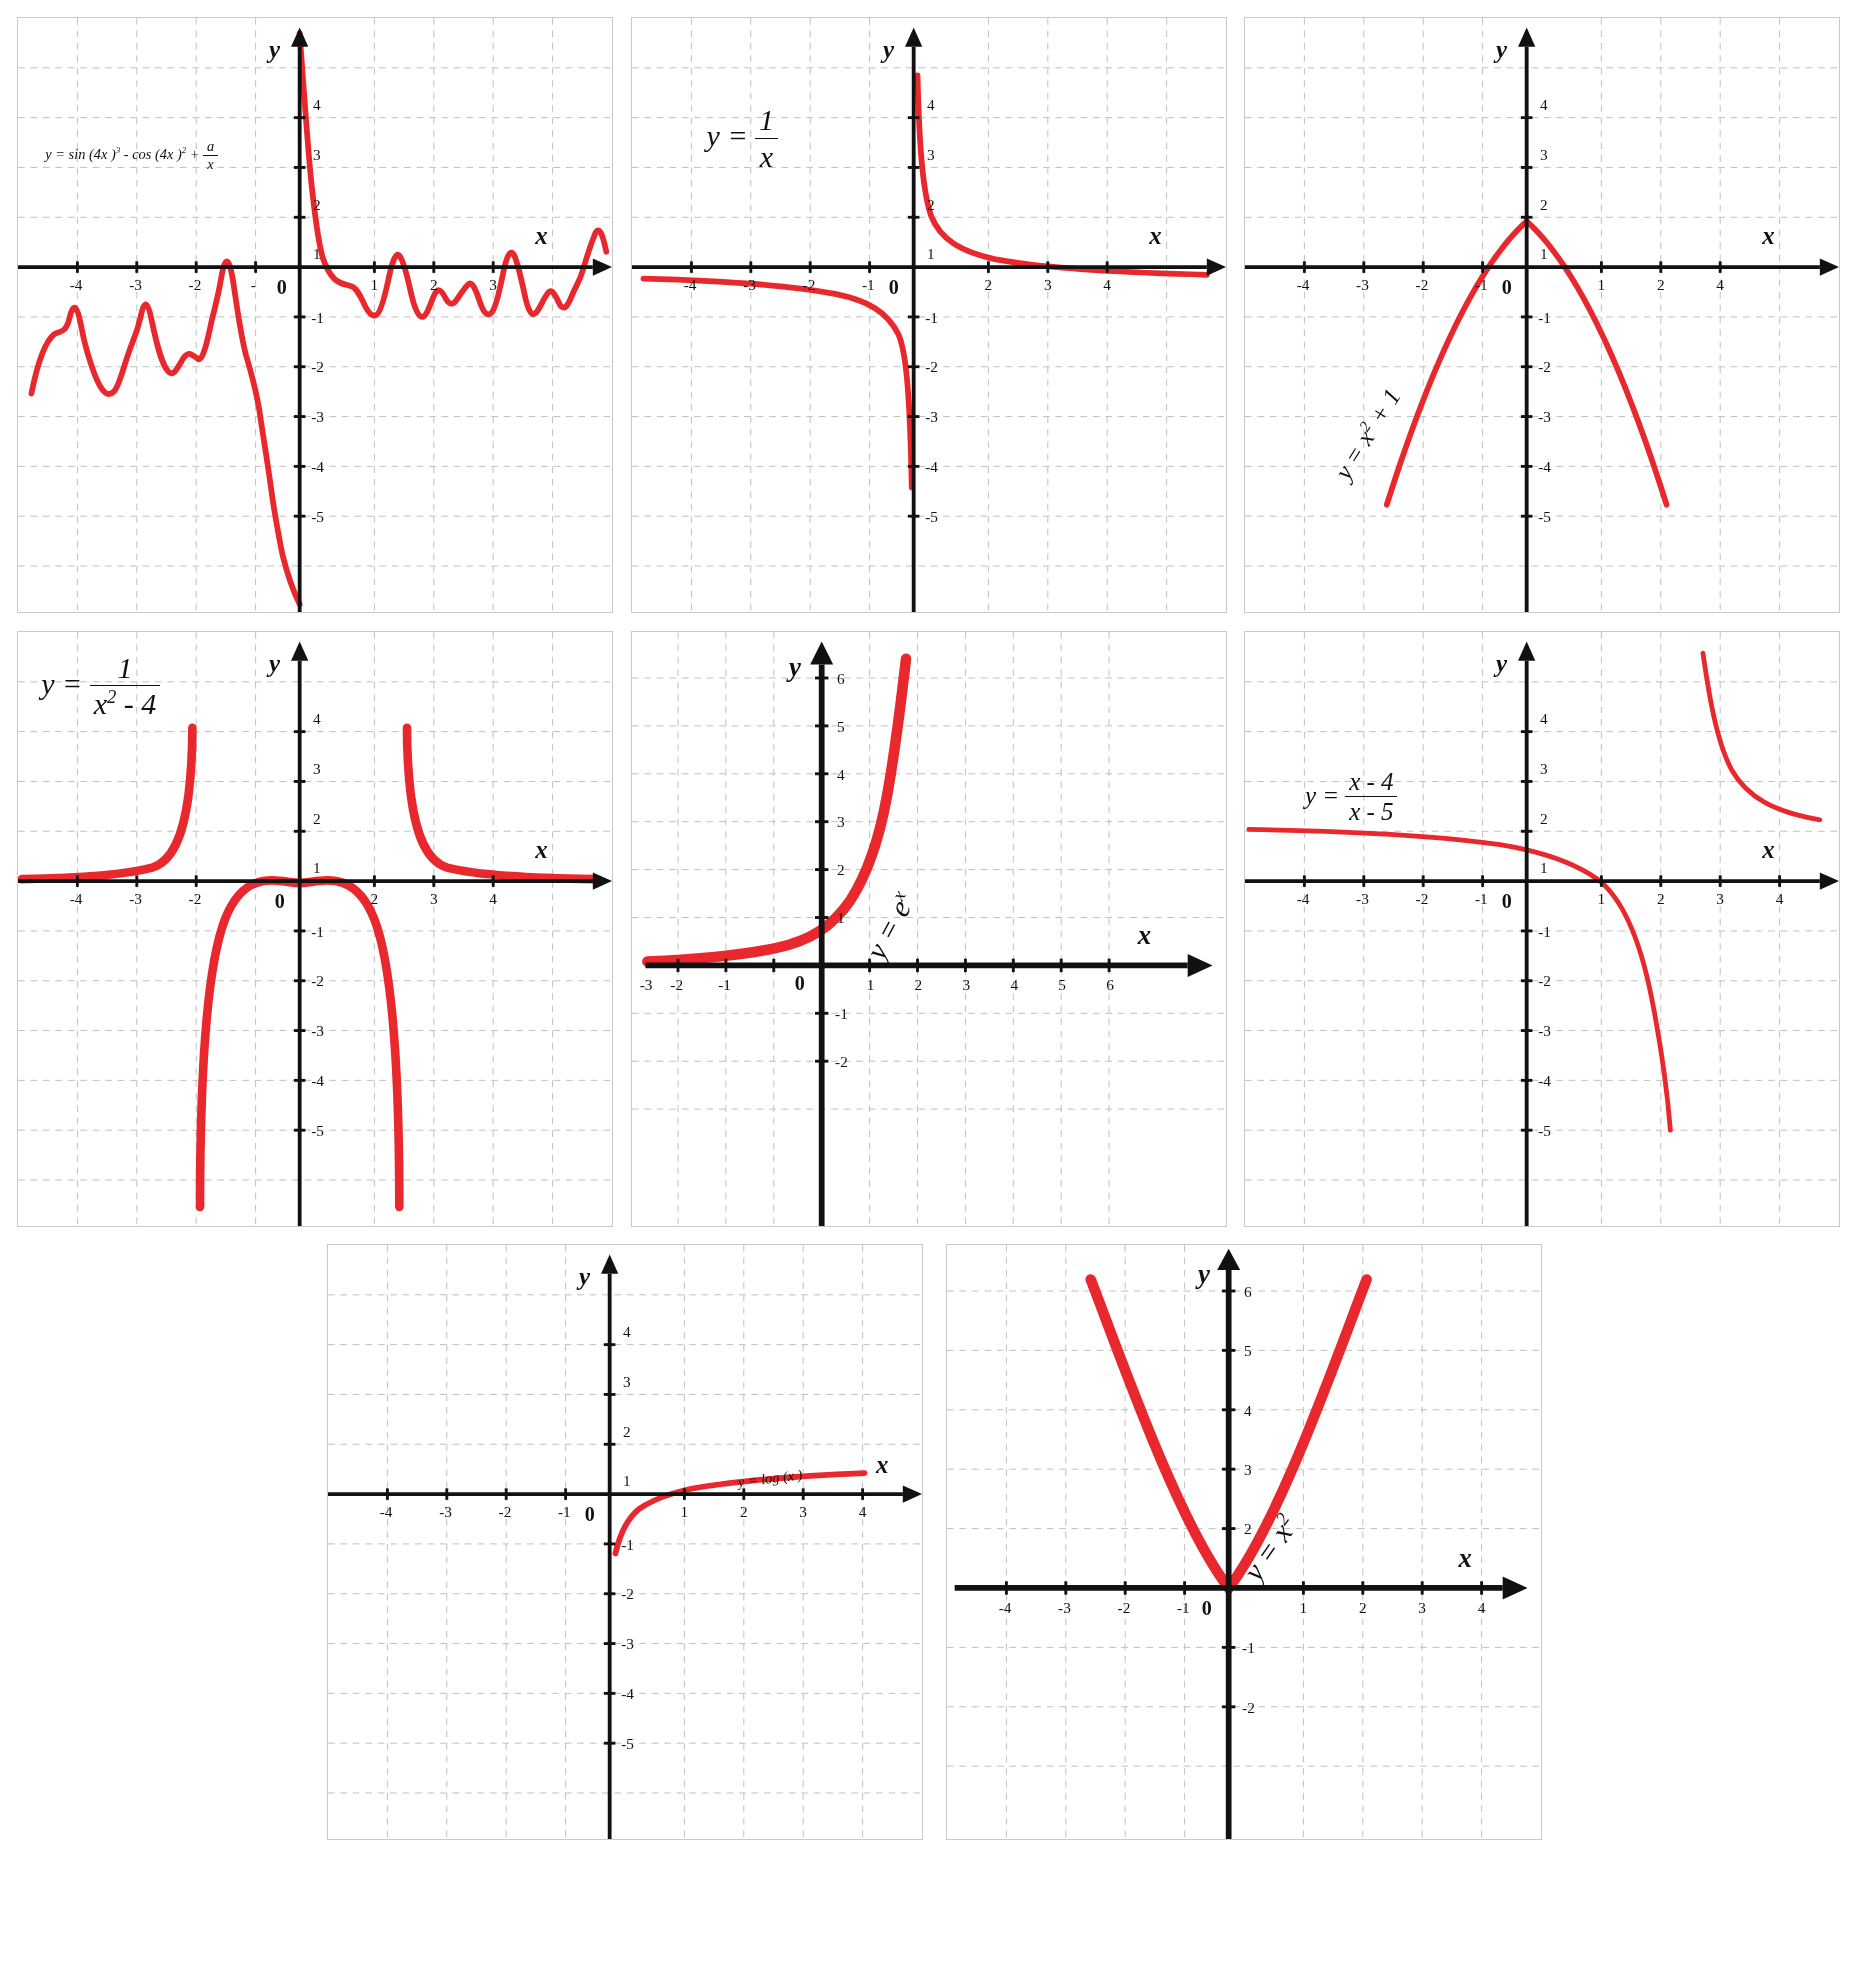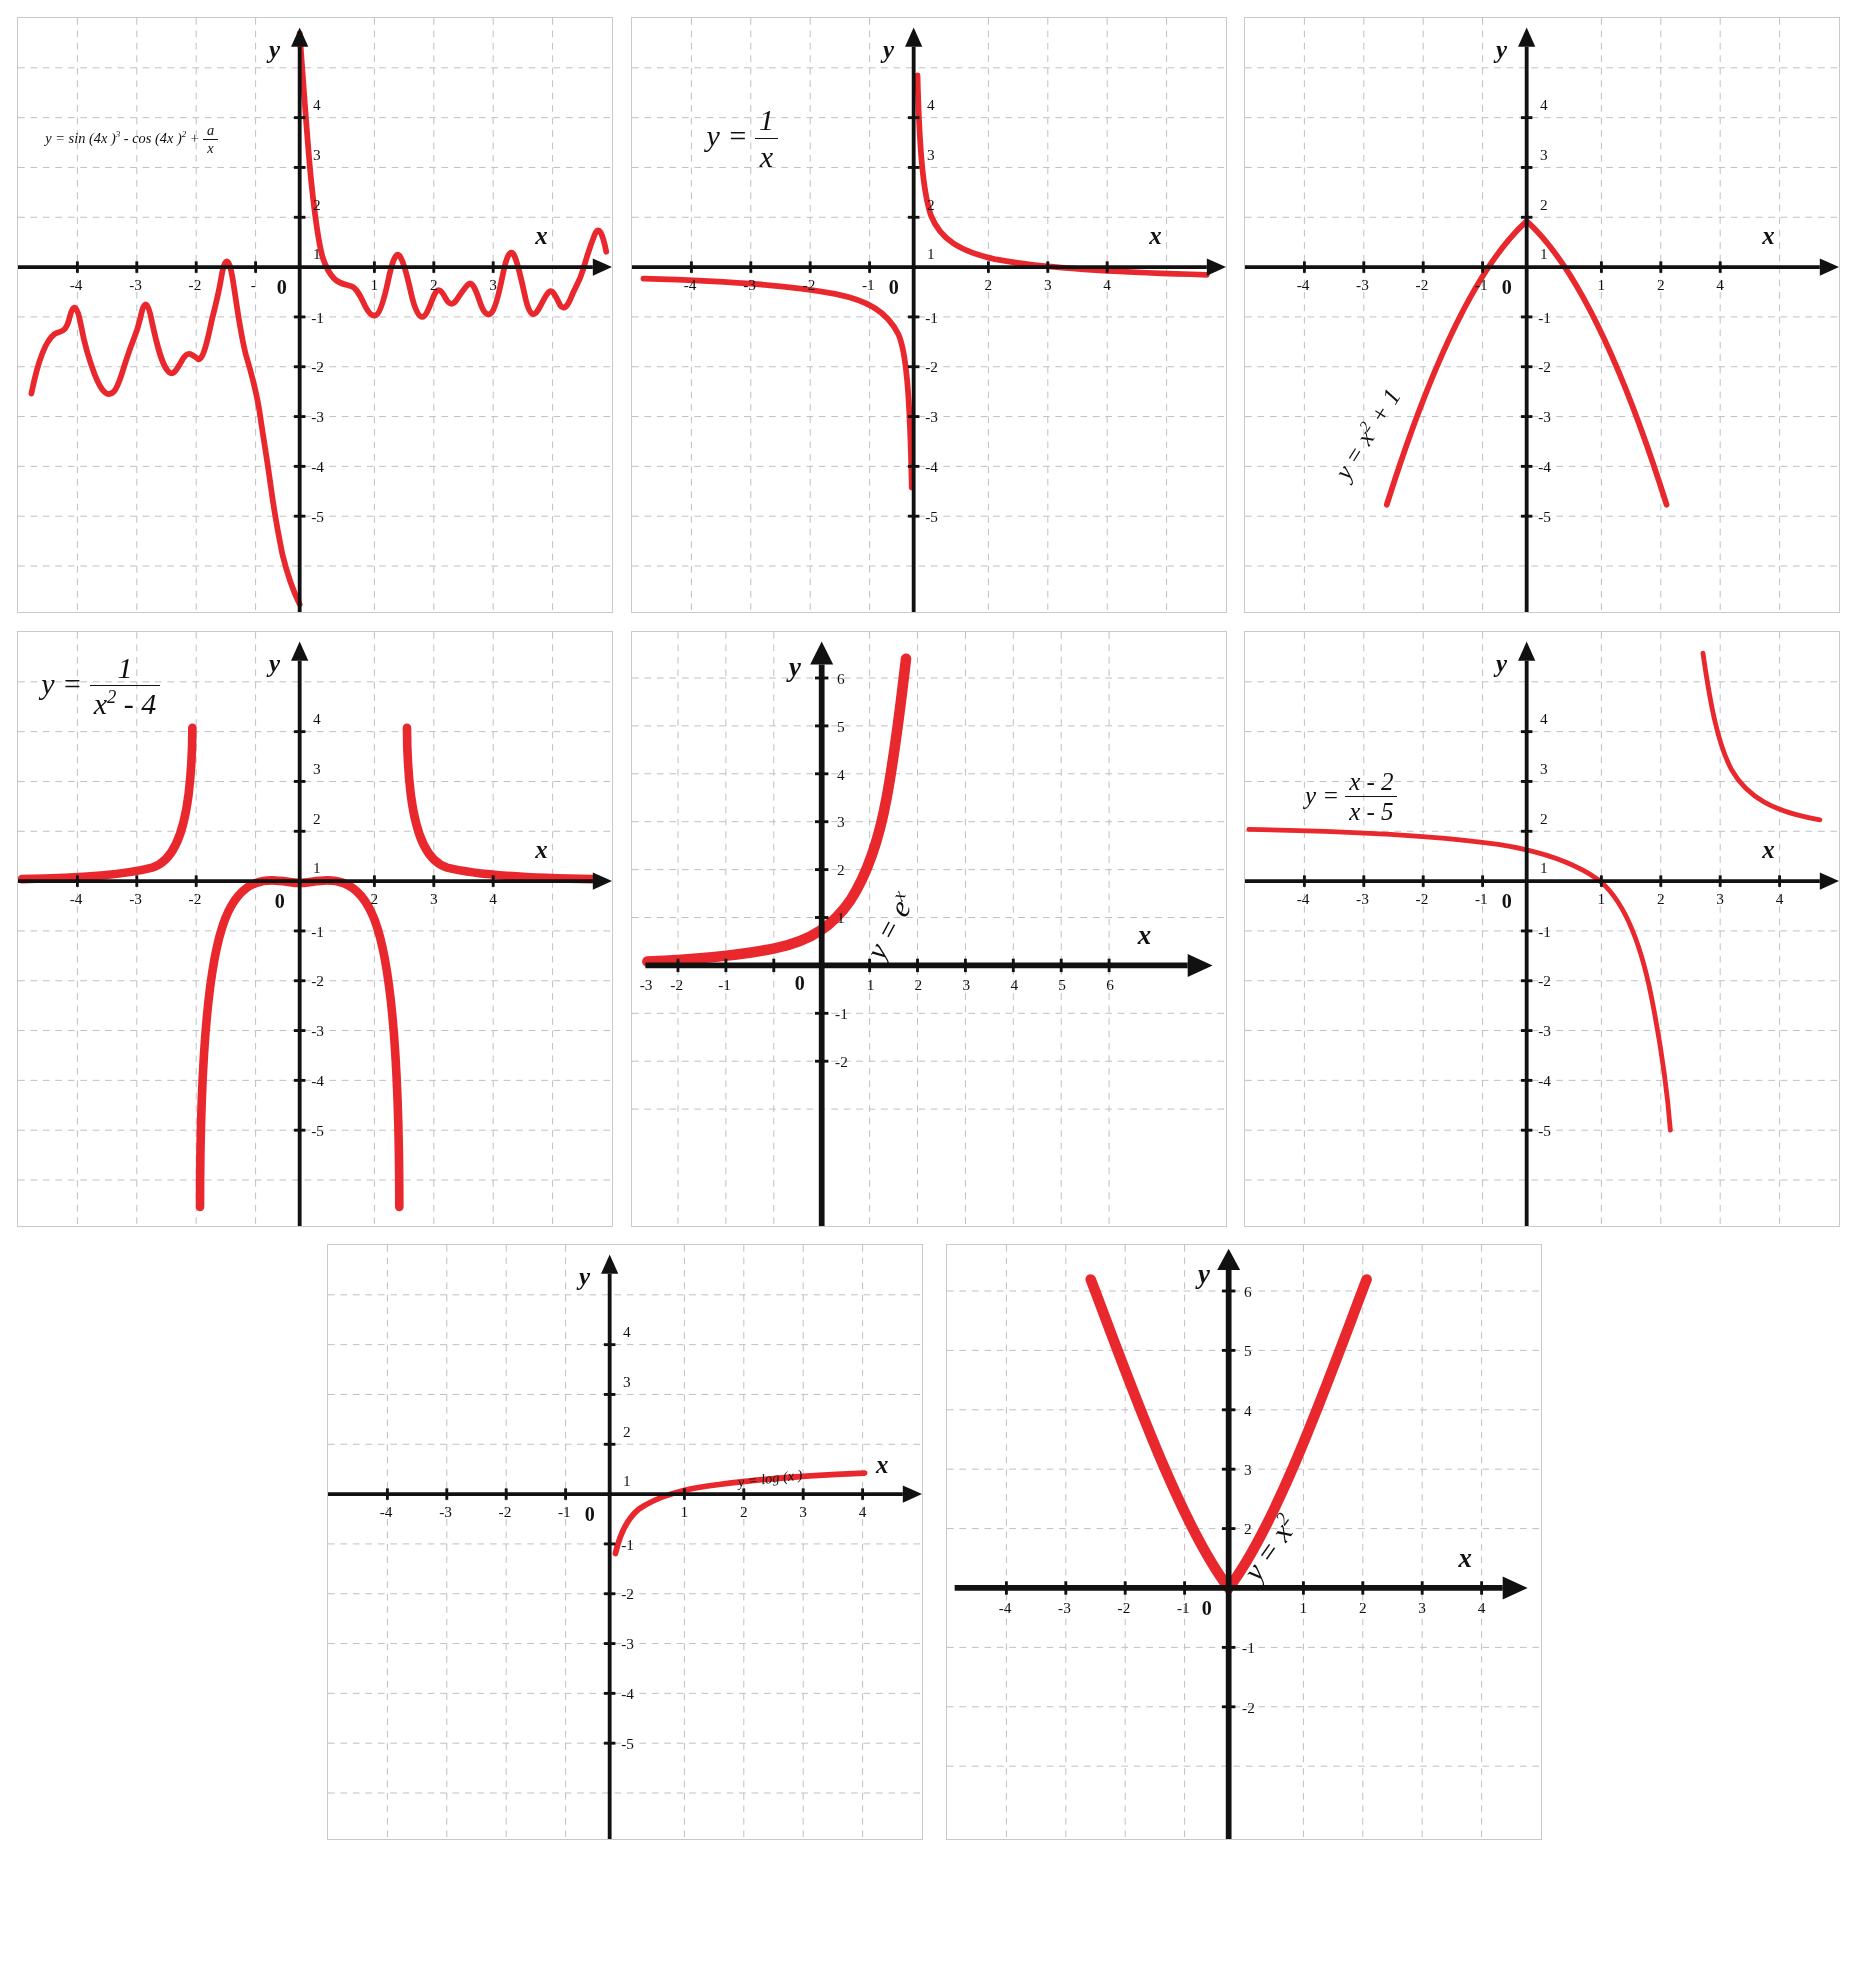--- a/index.html
+++ b/index.html
@@ -109,21 +109,21 @@
             <text x="306" y="370">-2</text>
             <text x="306" y="422">-3</text>
             <text x="306" y="474">-4</text>
             <text x="306" y="526">-5</text>
           </g>
           <text x="270" y="288" font-family="Liberation Serif, serif" font-size="21" font-weight="bold" fill="#111">0</text>
           <text x="540" y="236" font-family="Liberation Serif, serif" font-style="italic" font-size="26" font-weight="bold" fill="#111">x</text>
           <text x="262" y="42" font-family="Liberation Serif, serif" font-style="italic" font-size="26" font-weight="bold" fill="#111">y</text>
         </svg>
       </div>
-      <div class="formula eqsmall" style="left:27px;top:104px;">
+      <div class="formula eqsmall" style="left:27px;top:120px;">
         <span>y = sin (4x )</span><span class="sup">3</span>
         <span>- cos (4x )</span><span class="sup">2</span>
         <span>+</span>
         <span class="frac">
           <span class="num">a</span>
           <span class="den">x</span>
         </span>
       </div>
     </div>
 
@@ -503,21 +503,21 @@
               <text x="306" y="526">-5</text>
           </g>
           <text x="268" y="288" font-family="Liberation Serif, serif" font-size="21" font-weight="bold" fill="#111">0</text>
           <text x="540" y="236" font-family="Liberation Serif, serif" font-style="italic" font-size="26" font-weight="bold" fill="#111">x</text>
           <text x="262" y="42" font-family="Liberation Serif, serif" font-style="italic" font-size="26" font-weight="bold" fill="#111">y</text>
         </svg>
       </div>
       <div class="formula eqmid" style="left:60px;top:136px;">
         <span>y =</span>
         <span class="frac">
-          <span class="num">x - 2</span>
+          <span class="num">x - 4</span>
           <span class="den">x - 5</span>
         </span>
       </div>
     </div>
   </div>
 
   <div class="row centered">
 
     <div class="panel p-bottom">
       <div class="plot">

